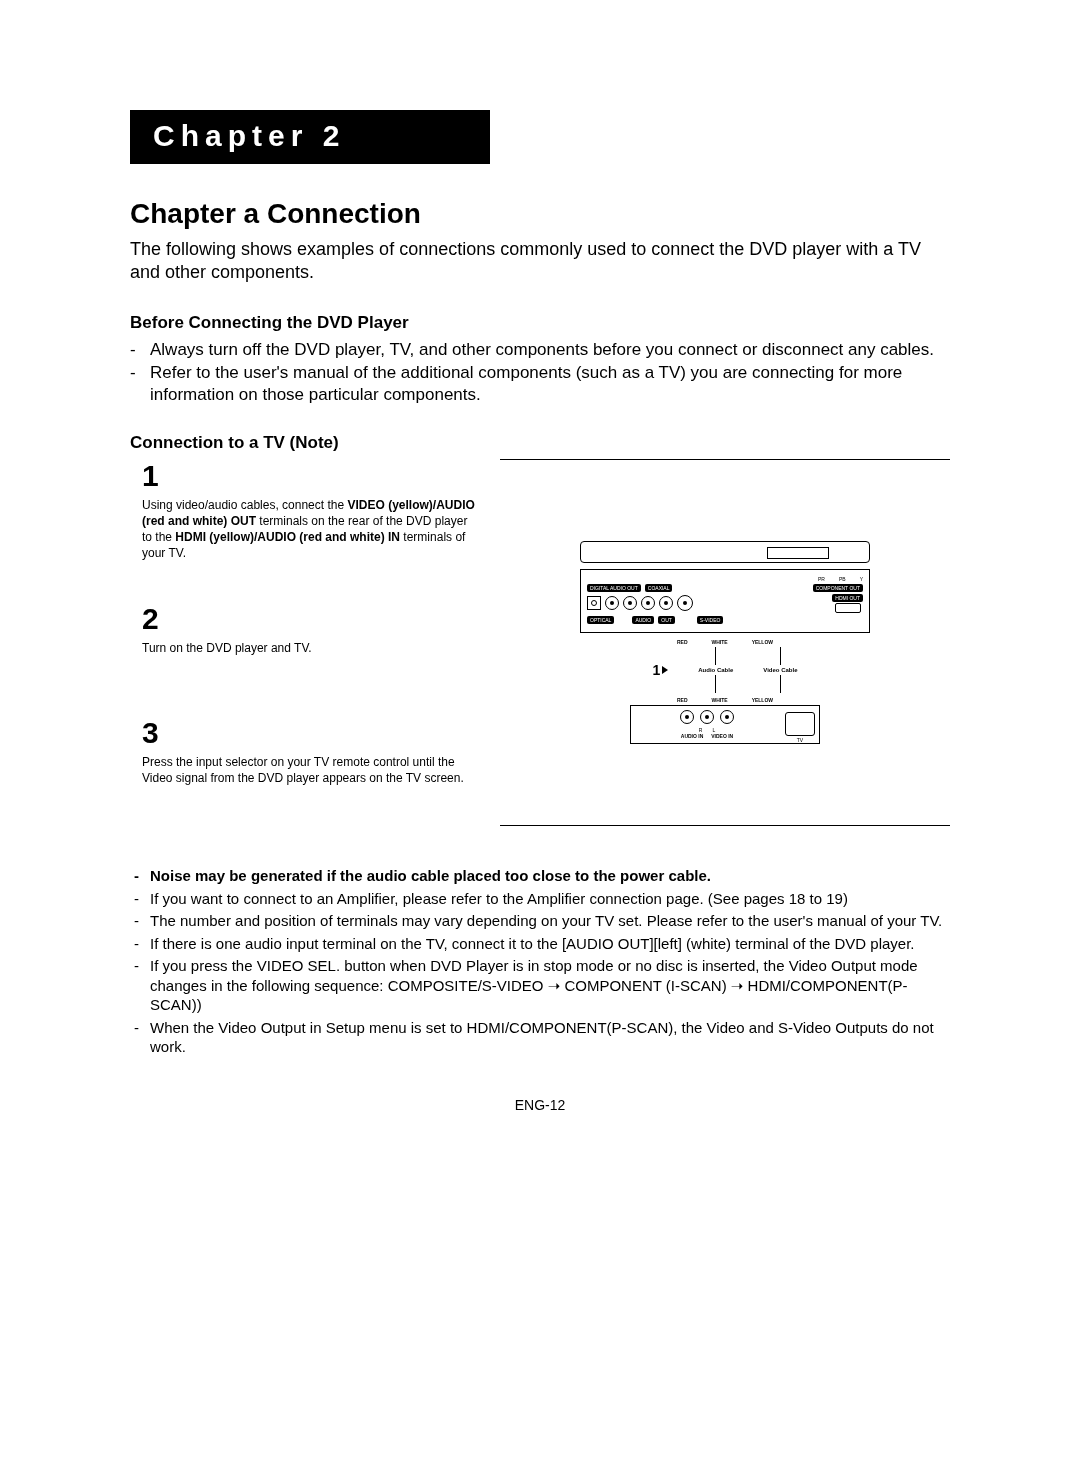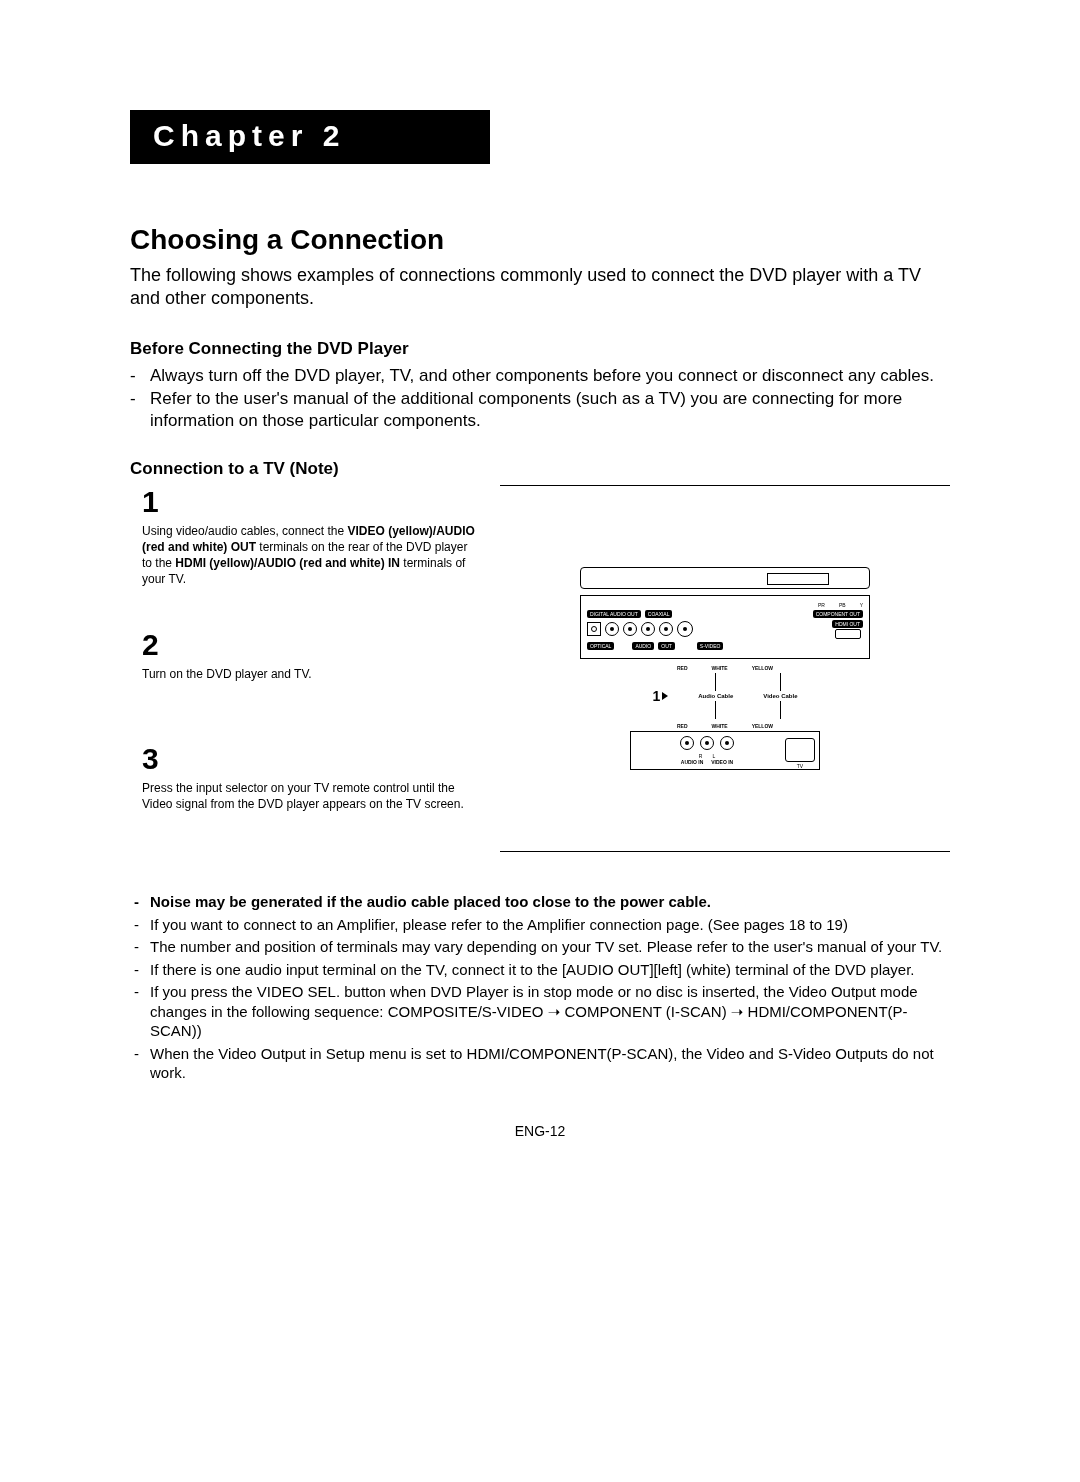--- a/index.html
+++ b/index.html
@@ -10,21 +10,21 @@
     height: 1482px;
     position: relative;
     color: #000;
   }
   .page {
     padding: 110px 130px 60px 130px;
   }
   .chapter-box {
     width: 360px;
     border: 1px solid #000;
-    margin-bottom: 60px;
+    margin-bottom: 34px;
   }
   .chapter-black {
     background: #000;
     color: #fff;
     font-size: 30px;
     font-weight: bold;
     letter-spacing: 6px;
     padding: 8px 22px 10px 22px;
   }
   .chapter-sub {
@@ -241,21 +241,21 @@
 </style>
 </head>
 <body>
 
 <div class="page">
 
   <div class="chapter-box">
     <div class="chapter-black">Chapter 2</div>
   </div>
 
-  <div class="h1">Choosing a Connection</div>
+  <div class="h1">Chapter a Connection</div>
   <div class="intro">The following shows examples of connections commonly used to connect the DVD player with a TV and other components.</div>
 
   <div class="h2">Before Connecting the DVD Player</div>
   <div class="bullet-list">
     <div class="row">
         <div class="dash">-</div>
         <div>Always turn off the DVD player, TV, and other components before you connect or disconnect any cables.</div>
       </div>
     <div class="row">
         <div class="dash">-</div>

